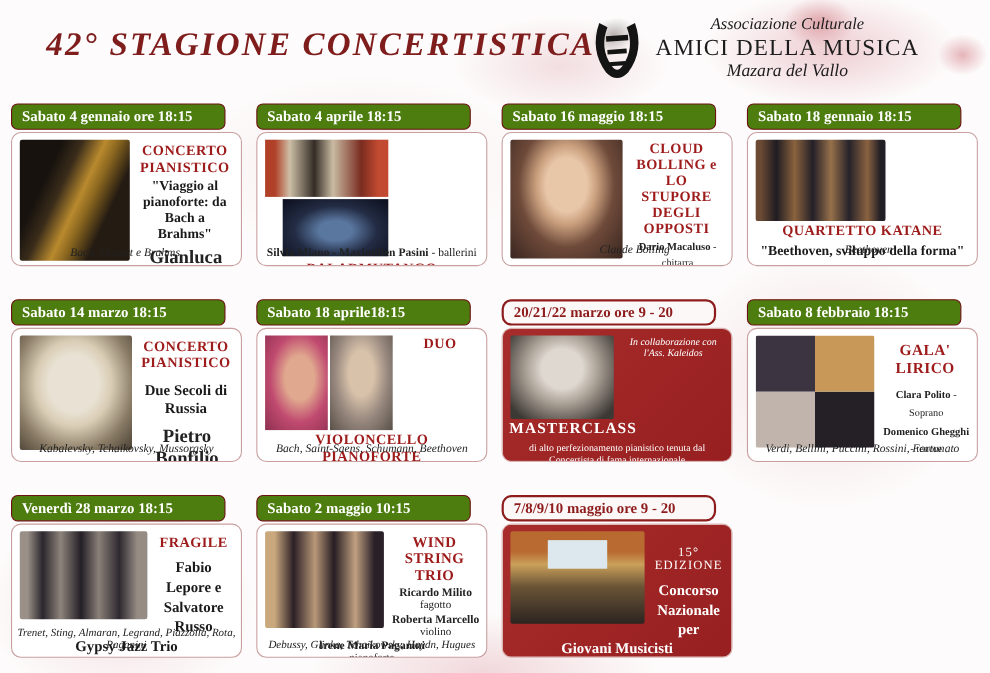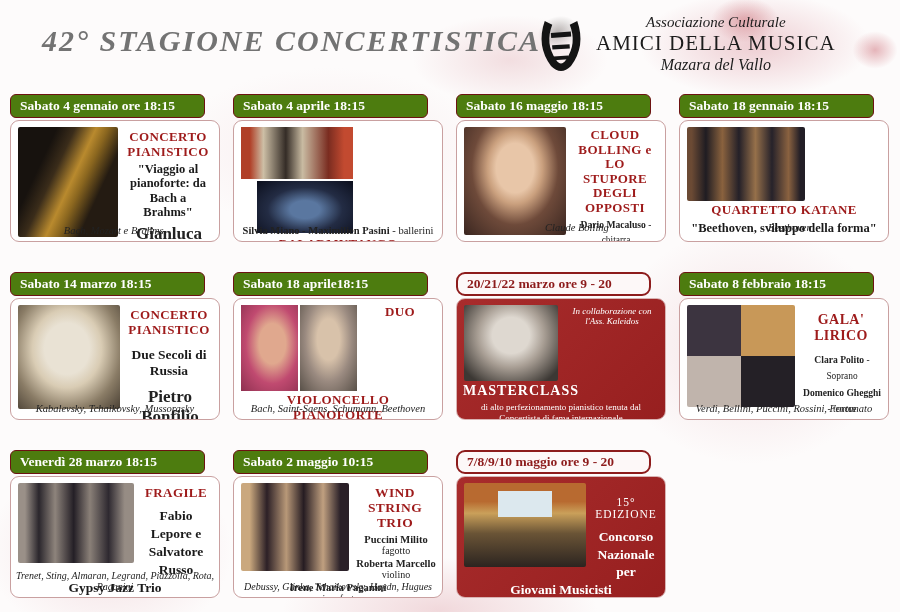--- a/index.html
+++ b/index.html
@@ -13,21 +13,21 @@
   .o2 { left:700px; top:-10px; width:90px; height:60px; background:radial-gradient(closest-side, rgba(196,90,100,.45), rgba(196,90,100,0) 75%); }
   .o3 { left:845px; top:25px; width:60px; height:50px; background:radial-gradient(closest-side, rgba(205,110,120,.5), rgba(205,110,120,0) 75%); }
   .o4 { left:560px; top:180px; width:380px; height:330px; background:radial-gradient(closest-side, rgba(224,170,178,.32), rgba(224,170,178,0) 72%); }
   .o5 { left:-60px; top:420px; width:340px; height:260px; background:radial-gradient(closest-side, rgba(224,170,178,.35), rgba(224,170,178,0) 72%); }
   .o6 { left:230px; top:540px; width:420px; height:140px; background:radial-gradient(closest-side, rgba(221,160,168,.38), rgba(221,160,168,0) 75%); }
   .o7 { left:120px; top:40px; width:420px; height:220px; background:radial-gradient(closest-side, rgba(235,200,205,.30), rgba(235,200,205,0) 75%); }
   .o8 { left:380px; top:0px; width:260px; height:120px; background:radial-gradient(closest-side, rgba(226,178,184,.40), rgba(226,178,184,0) 75%); }
 
   
   .header { position:relative; height:92px; z-index:2; }
-  .title { position:absolute; left:42px; top:24px; font-size:30px; font-weight:bold; font-style:italic; color:#737373; letter-spacing:2px; }
+  .title { position:absolute; left:42px; top:24px; font-size:30px; font-weight:bold; font-style:italic; color:#7f1d1d; letter-spacing:2px; }
   .logo { position:absolute; left:530px; top:8px; display:flex; align-items:center; }
   .lyre { width:64px; height:72px; position:relative; }
   .lyre .wing { position:absolute; left:2px; top:4px; width:52px; height:40px; background:radial-gradient(closest-side, rgba(130,125,122,.55), rgba(130,125,122,0) 78%); transform:rotate(-18deg); border-radius:50%; }
   .logotext { text-align:center; color:#1c1c1c; margin-left:2px; }
   .logotext .l1 { font-style:italic; font-size:15px; }
   .logotext .l2 { font-size:21px; letter-spacing:1px; }
   .logotext .l3 { font-style:italic; font-size:16px; }
 
   
   .grid { position:relative; z-index:2; display:grid; grid-template-columns:repeat(4, 210px); column-gap:13px; row-gap:28px; padding:2px 10px 0 10px; }
@@ -232,21 +232,21 @@
         <div class="cfooter" style="font-size:10px;">Trenet, Sting, Almaran, Legrand, Piazzolla, Rota, Paganini</div>
       </div>
     </div>
 
     <div class="cell">
       <div class="band">Sabato 2 maggio 10:15</div>
       <div class="card">
         <div class="photo ph-trio"></div>
         <div class="ctitle" style="font-size:13.5px;margin-top:3px;">WIND STRING TRIO</div>
         <div class="perfstack" style="margin:4px 0 0 0;">
-          <b style="font-size:10.5px;">Puccini Milito</b>
+          <b style="font-size:10.5px;">Ricardo Milito</b>
           <div class="role2" style="font-size:10px;">fagotto</div>
         </div>
         <div class="perfstack" style="margin:2px 0 0 0;">
           <b style="font-size:10.5px;">Roberta Marcello</b>
           <div class="role2" style="font-size:10px;">violino</div>
         </div>
         <div class="perfstack" style="margin:2px 0 0 0;">
           <b style="font-size:10.5px;">Irene Maria Paganini</b>
           <div class="role2" style="font-size:10px;">pianoforte</div>
         </div>

